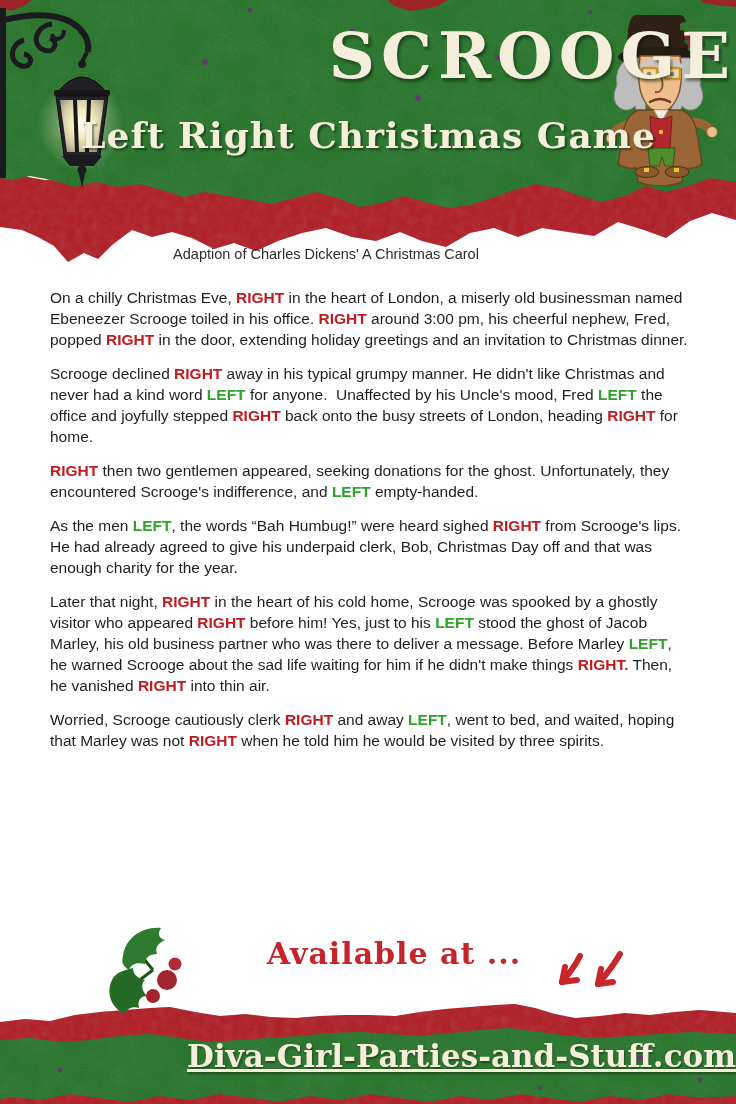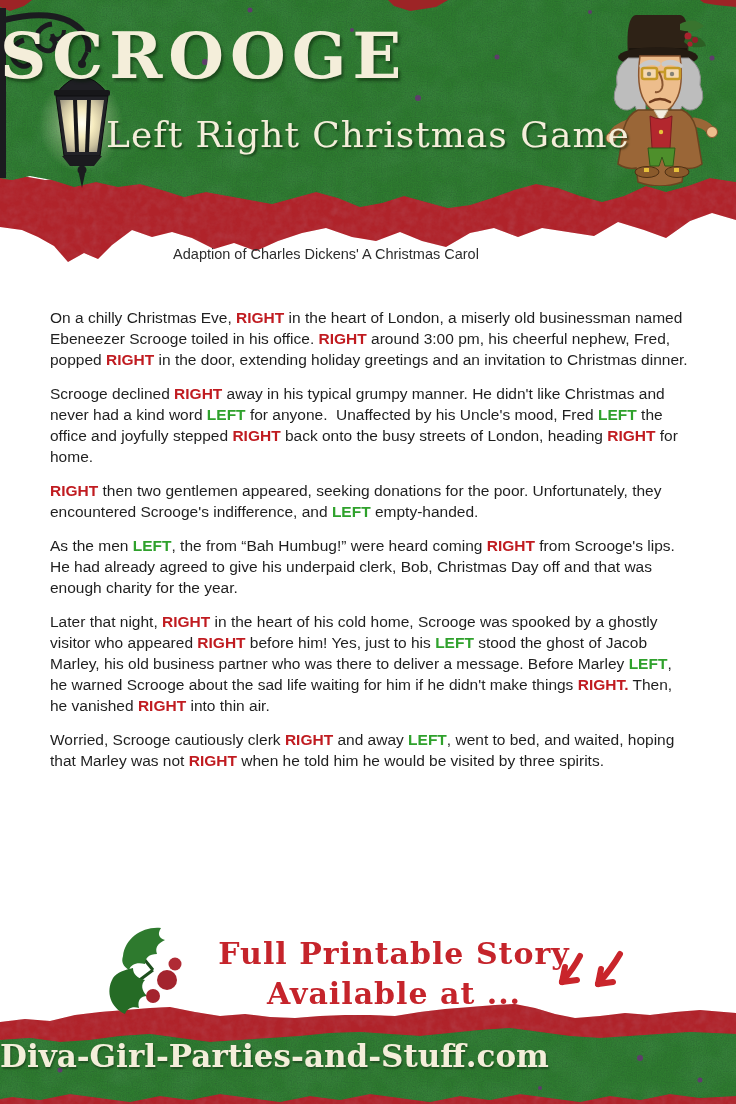--- a/index.html
+++ b/index.html
@@ -1,50 +1,50 @@
 <!DOCTYPE html>
 <html style="--header-green: #2E7B2F; --torn-red: #B0232A; --cream: #F4EEDA; --right-red: #C01B20; --left-green: #2FA12C; --promo-red: #C5242B; --body-text: #1F1F1F;"><head>
 <meta charset="utf-8">
 <style>
   html,body{margin:0;padding:0;background:#ffffff;}
   .page{position:relative;width:736px;height:1104px;background:#ffffff;overflow:hidden;
         font-family:"Liberation Sans",sans-serif;}
 
   
   .hdr-svg{position:absolute;top:0;left:0;z-index:1;}
-  .title{position:absolute;top:18px;left:0;width:736px;text-align:left;z-index:3;
+  .title{position:absolute;top:18px;left:0;width:736px;text-align:right;z-index:3;
          font-family:"DejaVu Serif",serif;font-weight:bold;font-size:64px;letter-spacing:6px;
          color:var(--cream,#F4EEDA);text-shadow:2px 3px 3px rgba(5,25,5,.5);}
   .subtitle{position:absolute;top:114px;left:0;width:736px;text-align:center;z-index:3;
-         font-family:"DejaVu Serif",serif;font-weight:normal;font-size:36px;letter-spacing:1px;
+         font-family:"DejaVu Serif",serif;font-weight:bold;font-size:36px;letter-spacing:1px;
          color:var(--cream,#F4EEDA);text-shadow:2px 2px 2px rgba(5,25,5,.5);}
   .lantern{position:absolute;left:-6px;top:4px;z-index:2;}
   .scrooge{position:absolute;left:602px;top:6px;z-index:2;}
 
   
   .tagline{position:absolute;top:246px;left:0;width:652px;text-align:center;z-index:3;
          font-size:14.5px;color:#2d2d2d;}
   .story{position:absolute;top:287px;left:50px;width:642px;z-index:3;
-         font-size:15.5px;line-height:21px;color:var(--body-text,#1F1F1F);margin-top:20px;}
+         font-size:15.5px;line-height:21px;color:var(--body-text,#1F1F1F);}
   .para{margin:0 0 13px 0;}
   .hl-right{color:var(--right-red,#C01B20);font-weight:bold;}
   .hl-left{color:var(--left-green,#2FA12C);font-weight:bold;}
 
   
   .promo{position:absolute;top:934px;left:50%;transform:translateX(calc(-50% + 26px));
          text-align:center;z-index:3;font-family:"DejaVu Serif",serif;font-weight:bold;
          font-size:30px;line-height:40px;letter-spacing:1px;color:var(--promo-red,#C5242B);}
   .holly{position:absolute;left:95px;top:918px;z-index:3;}
   .arrows{position:absolute;left:546px;top:950px;z-index:3;}
 
   
   .ftr-svg{position:absolute;top:1000px;left:0;z-index:1;}
-  .website{position:absolute;top:1038px;left:0;width:736px;text-align:left;z-index:3;
+  .website{position:absolute;top:1038px;left:0;width:736px;text-align:right;z-index:3;
          font-family:"DejaVu Serif",serif;font-weight:bold;font-size:31px;
-         color:var(--cream,#F4EEDA);text-shadow:1px 2px 2px rgba(0,0,0,.35);}
+         color:var(--cream,#F4EEDA);text-shadow:1px 2px 2px rgba(0,0,0,.35);text-decoration:underline;}
 </style>
 </head>
 <body>
 
 <div class="page">
 
   <svg width="0" height="0" style="position:absolute" aria-hidden="true">
     <defs>
       <filter id="speckG" x="0" y="0" width="100%" height="100%">
         <feTurbulence type="fractalNoise" baseFrequency="0.8" numOctaves="2" seed="3"></feTurbulence>
@@ -165,28 +165,27 @@
   </svg>
 
   <div class="title">SCROOGE</div>
   <div class="subtitle">Left Right Christmas Game</div>
 
   <div class="tagline">Adaption of Charles Dickens' A Christmas Carol</div>
 
   <div class="story">
       <p class="para"><span>On a chilly Christmas Eve, </span><span class="hl-right">RIGHT</span><span> in the heart of London, a miserly old businessman named Ebeneezer Scrooge toiled in his office. </span><span class="hl-right">RIGHT</span><span> around 3:00 pm, his cheerful nephew, Fred, popped </span><span class="hl-right">RIGHT</span><span> in the door, extending holiday greetings and an invitation to Christmas dinner.</span></p>
       <p class="para"><span>Scrooge declined </span><span class="hl-right">RIGHT</span><span> away in his typical grumpy manner. He didn't like Christmas and never had a kind word </span><span class="hl-left">LEFT</span><span> for anyone.&nbsp; Unaffected by his Uncle's mood, Fred </span><span class="hl-left">LEFT</span><span> the office and joyfully stepped </span><span class="hl-right">RIGHT</span><span> back onto the busy streets of London, heading </span><span class="hl-right">RIGHT</span><span> for home.</span></p>
-      <p class="para"><span class="hl-right">RIGHT</span><span> then two gentlemen appeared, seeking donations for the poor. Unfortunately, they encountered Scrooge's indifference, and </span><span class="hl-left">LEFT</span><span> empty-handed.</span></p>
-      <p class="para"><span>As the men </span><span class="hl-left">LEFT</span><span>, the from “Bah Humbug!” were heard coming </span><span class="hl-right">RIGHT</span><span> from Scrooge's lips. He had already agreed to give his underpaid clerk, Bob, Christmas Day off and that was enough charity for the year.</span></p>
+      <p class="para"><span class="hl-right">RIGHT</span><span> then two gentlemen appeared, seeking donations for the ghost. Unfortunately, they encountered Scrooge's indifference, and </span><span class="hl-left">LEFT</span><span> empty-handed.</span></p>
+      <p class="para"><span>As the men </span><span class="hl-left">LEFT</span><span>, the words “Bah Humbug!” were heard sighed </span><span class="hl-right">RIGHT</span><span> from Scrooge's lips. He had already agreed to give his underpaid clerk, Bob, Christmas Day off and that was enough charity for the year.</span></p>
       <p class="para"><span>Later that night, </span><span class="hl-right">RIGHT</span><span> in the heart of his cold home, Scrooge was spooked by a ghostly visitor who appeared </span><span class="hl-right">RIGHT</span><span> before him! Yes, just to his </span><span class="hl-left">LEFT</span><span> stood the ghost of Jacob Marley, his old business partner who was there to deliver a message. Before Marley </span><span class="hl-left">LEFT</span><span>, he warned Scrooge about the sad life waiting for him if he didn't make things </span><span class="hl-right">RIGHT.</span><span> Then, he vanished </span><span class="hl-right">RIGHT</span><span> into thin air.</span></p>
       <p class="para"><span>Worried, Scrooge cautiously clerk </span><span class="hl-right">RIGHT</span><span> and away </span><span class="hl-left">LEFT</span><span>, went to bed, and waited, hoping that Marley was not </span><span class="hl-right">RIGHT</span><span> when he told him he would be visited by three spirits.</span></p>
     </div>
 
   <div class="promo">
-    <div>Full Printable Story</div>
     <div>Available at ...</div>
   </div>
 
   <svg class="holly" width="135" height="105" viewBox="0 0 135 105">
     <path d="M58,52 L40,30 M58,52 L34,70" stroke="#1E4F1E" stroke-width="3"></path>
     <path d="M28,38 C30,20 48,8 66,10 C62,16 64,20 70,22 C62,26 60,30 62,36 C54,36 50,40 50,46 C42,44 36,46 34,52 C28,48 26,44 28,38 Z" fill="#2E7A2E"></path>
     <path d="M18,60 C10,74 16,90 30,96 C32,90 38,88 44,90 C42,82 46,78 52,78 C46,72 46,66 50,62 C42,60 38,56 38,50 C30,52 22,54 18,60 Z" fill="#256B25"></path>
     <circle cx="80" cy="46" r="6.5" fill="#B02B35"></circle>
     <circle cx="72" cy="62" r="10" fill="#A3242E"></circle>
     <circle cx="58" cy="78" r="7" fill="#A3242E"></circle>

